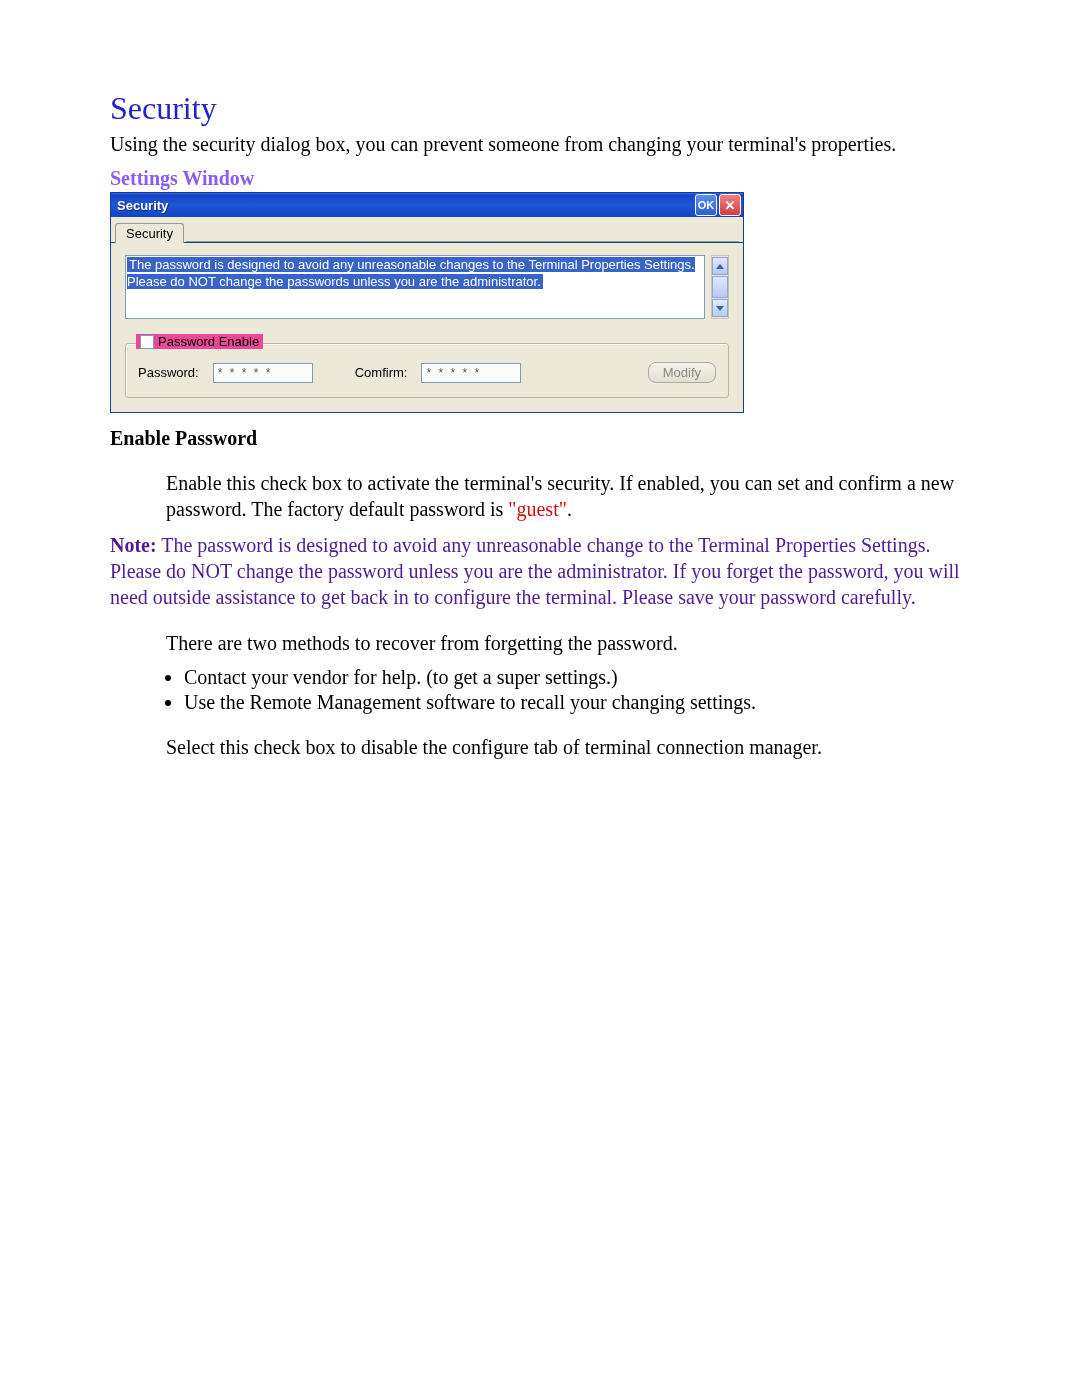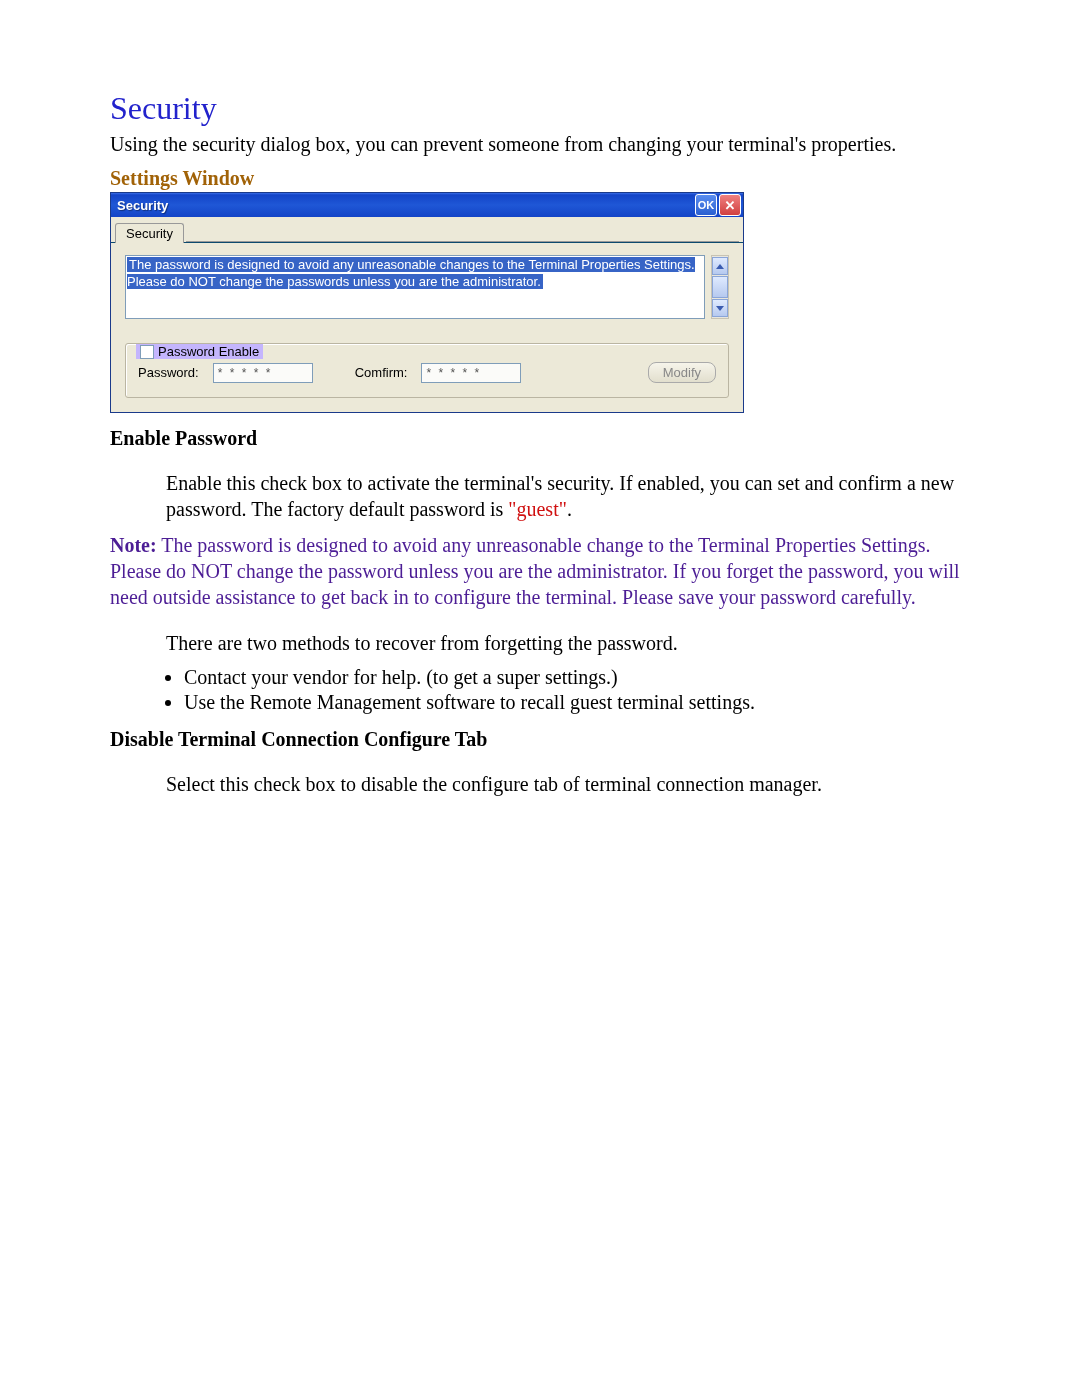--- a/index.html
+++ b/index.html
@@ -18,21 +18,21 @@
     font-size: 32px;
     color: #2222cc;
     font-family: "Times New Roman", serif;
     margin-bottom: 4px;
   }
   .para {
     line-height: 1.3;
     margin-bottom: 10px;
   }
   .subhead {
-    color: #a16207;
+    color: #8b5cf6;
     font-weight: bold;
     margin-top: 6px;
     margin-bottom: 2px;
   }
 
   
   .window {
     width: 632px;
     border: 1px solid #1a3a8a;
     background: #ece9d8;
@@ -153,26 +153,25 @@
     border-radius: 3px;
     margin-top: 24px;
     padding: 18px 12px 14px 12px;
     position: relative;
     box-shadow: inset 1px 1px 0 #fff;
   }
   .group-legend {
     position: absolute;
     top: -10px;
     left: 10px;
-    background: #c4b5fd;
+    background: #ec4899;
     padding: 0 4px;
     display: flex;
     align-items: center;
     gap: 4px;
-    margin-top: 10px;
   }
   .cb {
     width: 14px;
     height: 14px;
     border: 1px solid #7f9db9;
     background: #fff;
     box-sizing: border-box;
   }
   .fieldrow {
     display: flex;
@@ -277,19 +276,18 @@
   </div>
 
   <div class="red-note content-indent">
     <span class="bold">Note:</span><span>  The password is designed to avoid any unreasonable change to the Terminal Properties Settings.  Please do NOT change the password unless you are the administrator.  If you forget the password, you will need outside assistance to get back in to configure the terminal.  Please save your password carefully.</span>
   </div>
 
   <div class="para content-indent">There are two methods to recover from forgetting the password.</div>
 
   <ul class="bullets">
     <li>Contact your vendor for help. (to get a super settings.)</li>
-    <li>Use the Remote Management software to recall guest terminal settings.</li>
+    <li>Use the Remote Management software to recall your changing settings.</li>
   </ul>
 
-  <div class="bold">Disable Terminal Connection Configure Tab</div>
   <div class="para content-indent">Select this check box to disable the configure tab of terminal connection manager.</div>
 
 </div>
 
 </body></html>

